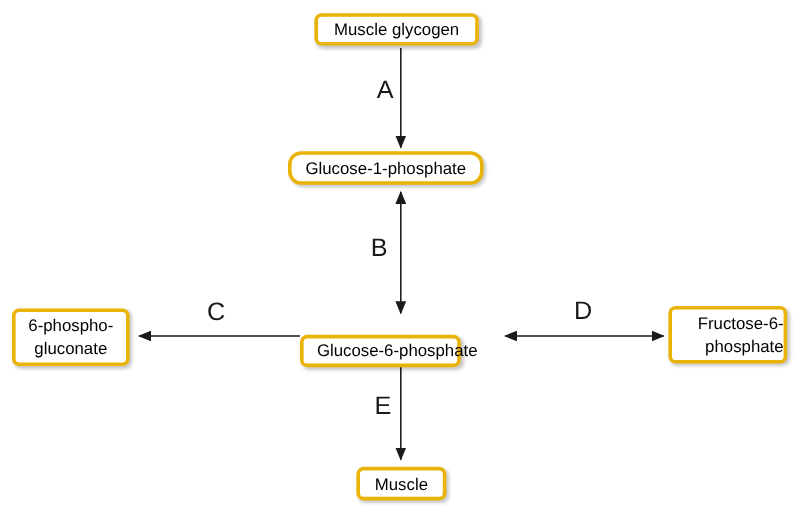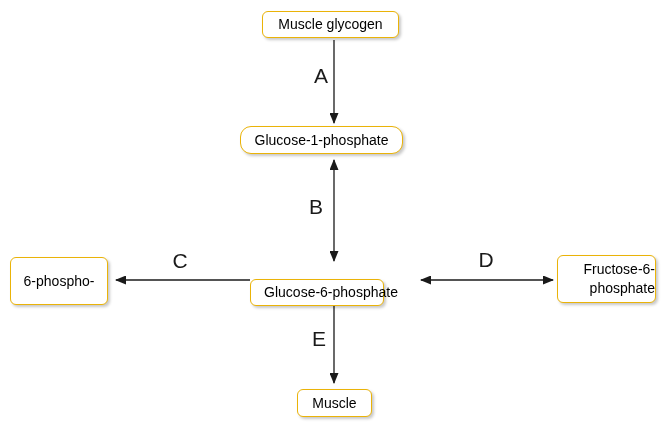--- a/index.html
+++ b/index.html
@@ -23,21 +23,21 @@
     height: 426px;
   }
   .arrows-layer line {
     stroke: #1a1a1a;
     stroke-width: 1.3;
   }
   .node {
     position: absolute;
     box-sizing: border-box;
     background: #ffffff;
-    border: 1px solid #eab308;
+    border: 3px solid #eab308;
     border-radius: 6px;
     box-shadow: 2px 2px 3px rgba(0,0,0,0.22);
     display: flex;
     flex-direction: column;
     align-items: center;
     justify-content: center;
     text-align: center;
     font-size: 14px;
     line-height: 19px;
     color: #000000;
@@ -96,20 +96,21 @@
   <div class="node node-g1p">
     <span>Glucose-1-phosphate</span>
   </div>
 
   <div class="node node-g6p">
     <span>Glucose-6-phosphate</span>
   </div>
 
   <div class="node node-6pg">
     <span>6-phospho-</span>
+    <span>gluconate</span>
   </div>
 
   <div class="node node-f6p">
     <span>Fructose-6-</span>
     <span>phosphate</span>
   </div>
 
   <div class="node node-glucose">
     <span>Muscle</span>
   </div>

